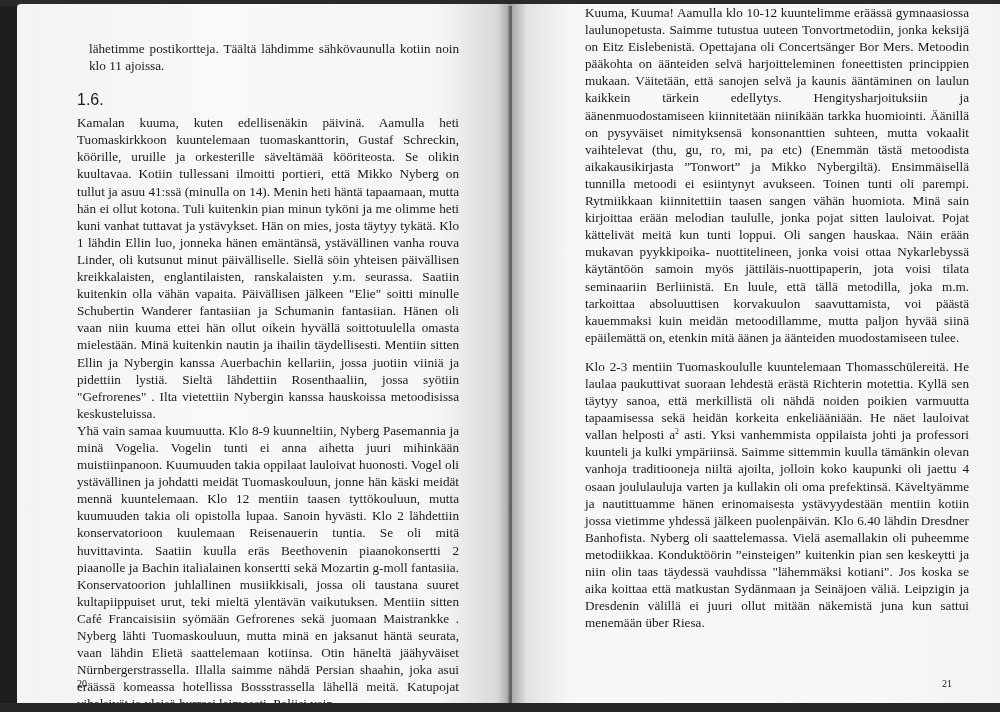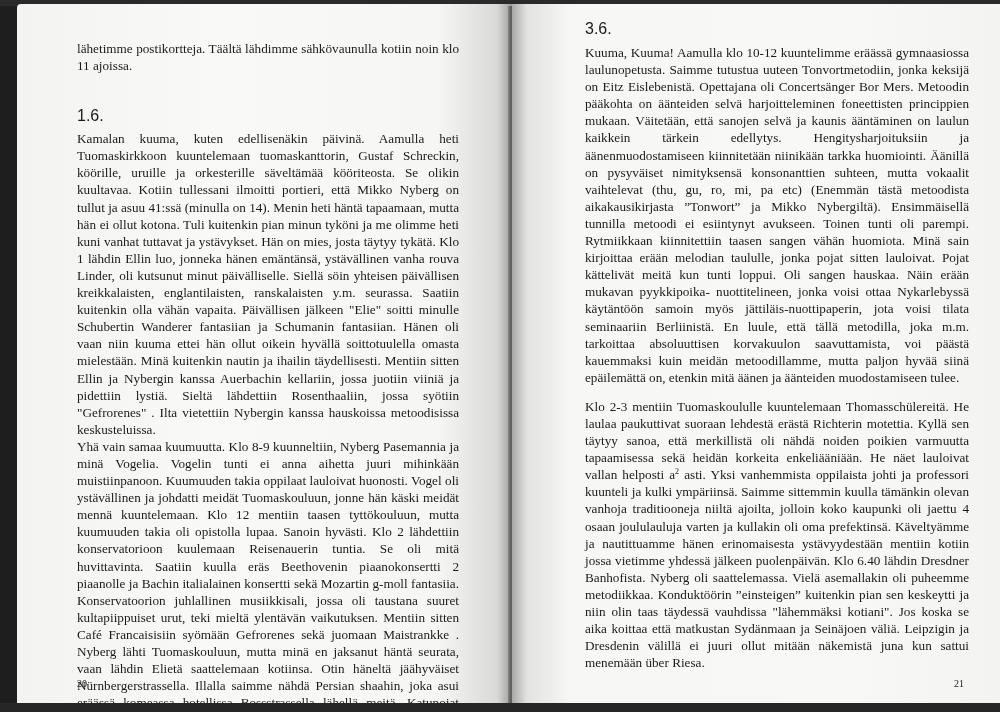--- a/index.html
+++ b/index.html
@@ -25,34 +25,34 @@
     left:512px; width:488px;
     background:linear-gradient(to right, #a8a8a6 0%, #e2e2e0 3%, #f7f7f5 12%, #f8f8f6 70%, #f3f3f1 100%);
   }
   .content { position:absolute; top:0; }
   .page-left .content { left:60px; width:382px; }
   .page-right .content { left:73px; width:384px; }
   p.body {
     margin:0; font-size:13.2px; line-height:17.1px;
     text-align:justify; hyphens:none;
   }
-  p.first-left { margin-top:36px; }
+  p.first-left { margin-top:36px;margin-left:12px; }
   p.first-right { margin-top:28px; }
   h2.sec {
     margin:0; font-family:"Liberation Sans", sans-serif;
     font-weight:normal; font-size:16px; line-height:20px;
   }
-  .page-left h2.sec { margin-top:32px; margin-bottom:4px; }
+  .page-left h2.sec { margin-top:16px; margin-bottom:4px; }
   .page-right h2.sec { margin-top:15px; margin-bottom:5px; }
   .gap { height:12px; }
   .underline { }
   sup { font-size:8px; line-height:0; }
   .page-num { position:absolute; font-size:10px; color:#1a1a1a; top:674px; }
   .page-left .page-num { left:60px; }
-  .page-right .page-num { left:442px; }
+  .page-right .page-num { left:430px; }
   .bottom-edge { position:absolute; left:0; top:703px; width:1000px; height:9px; background:#262626; }
   .gutter-shadow {
     position:absolute; left:508px; top:6px; width:6px; height:697px;
     background:linear-gradient(to right, #8a8a88, #5a5a58, #8d8d8b);
   }
 </style>
 </head>
 <body>
 
 <div class="top-edge"></div>
@@ -67,21 +67,20 @@
     <p class="body"><span>Yhä vain samaa kuumuutta. Klo 8-9 kuunneltiin, Nyberg Pasemannia ja minä Vogelia. Vogelin tunti ei anna aihetta juuri mihinkään muistiinpanoon. Kuumuuden takia oppilaat lauloivat huonosti. Vogel oli ystävällinen ja johdatti meidät Tuomaskouluun, jonne hän käski meidät mennä kuuntelemaan. Klo 12 mentiin taasen tyttökouluun, mutta kuumuuden takia oli opistolla lupaa. Sanoin hyvästi. Klo 2 lähdettiin konservatorioon kuulemaan Reisenauerin tuntia. Se oli mitä huvittavinta. Saatiin kuulla eräs Beethovenin piaanokonsertti 2 piaanolle ja Bachin italialainen konsertti</span> <span class="underline">sekä </span><span> Mozartin g-moll fantasiia. Konservatoorion juhlallinen musiikkisali, jossa oli taustana suuret kultapiippuiset urut, teki mieltä ylentävän vaikutuksen. Mentiin sitten Café Francaisisiin  syömään Gefrorenes sekä juomaan Maistrankke . Nyberg lähti Tuomaskouluun, mutta minä en jaksanut häntä seurata, vaan lähdin Elietä saattelemaan kotiinsa. Otin häneltä jäähyväiset Nürnbergerstrassella. Illalla saimme nähdä Persian shaahin, joka asui eräässä komeassa hotellissa Bossstrassella lähellä meitä. Katupojat vihelsivät ja yleisö hurrasi laimeasti. Poliisi vain</span></p>
   </div>
   <div class="page-num">20</div>
 </div>
 
 <div class="gutter-shadow"></div>
 
 <div class="page page-right">
   <div class="content">
 
-    <h2 class="sec">3.6.</h2>
     <p class="body">Kuuma, Kuuma! Aamulla klo 10-12 kuuntelimme eräässä gymnaasiossa laulunopetusta. Saimme tutustua uuteen Tonvortmetodiin, jonka keksijä on Eitz Eislebenistä. Opettajana oli Concertsänger Bor Mers. Metoodin pääkohta on äänteiden selvä harjoitteleminen foneettisten princippien mukaan. Väitetään, että sanojen selvä ja kaunis ääntäminen on laulun kaikkein tärkein edellytys. Hengitysharjoituksiin ja äänenmuodostamiseen kiinnitetään niinikään tarkka huomiointi. Äänillä on pysyväiset nimityksensä konsonanttien suhteen, mutta vokaalit vaihtelevat (thu, gu, ro, mi, pa etc) (Enemmän tästä metoodista aikakausikirjasta ”Tonwort” ja Mikko Nybergiltä). Ensimmäisellä tunnilla metoodi ei esiintynyt avukseen. Toinen tunti oli parempi. Rytmiikkaan kiinnitettiin taasen sangen vähän huomiota. Minä sain kirjoittaa erään melodian taululle, jonka pojat sitten lauloivat. Pojat kättelivät meitä kun tunti loppui. Oli sangen hauskaa. Näin erään mukavan pyykkipoika- nuottitelineen, jonka voisi ottaa Nykarlebyssä käytäntöön samoin myös jättiläis-nuottipaperin, jota voisi tilata seminaariin Berliinistä. En luule, että tällä metodilla, joka m.m. tarkoittaa absoluuttisen korvakuulon saavuttamista, voi päästä kauemmaksi kuin meidän metoodillamme, mutta paljon hyvää siinä epäilemättä on, etenkin mitä äänen ja äänteiden muodostamiseen tulee.</p>
     <div class="gap"></div>
     <p class="body"><span>Klo 2-3 mentiin Tuomaskoululle kuuntelemaan Thomasschülereitä. He laulaa paukuttivat suoraan lehdestä erästä Richterin motettia. Kyllä sen täytyy sanoa, että merkillistä oli nähdä noiden poikien varmuutta tapaamisessa sekä heidän korkeita enkeliääniään. He näet lauloivat vallan helposti a</span><sup>2</sup><span>  asti. Yksi vanhemmista oppilaista johti ja professori kuunteli ja kulki ympäriinsä. Saimme sittemmin kuulla tämänkin olevan vanhoja traditiooneja niiltä ajoilta, jolloin koko kaupunki oli jaettu 4 osaan joululauluja varten ja kullakin oli oma prefektinsä. Käveltyämme  ja nautittuamme  hänen erinomaisesta ystävyydestään mentiin kotiin jossa vietimme yhdessä jälkeen puolenpäivän. Klo 6.40 lähdin Dresdner Banhofista. Nyberg oli saattelemassa. Vielä asemallakin oli puheemme metodiikkaa. Konduktöörin ”einsteigen” kuitenkin pian sen keskeytti ja niin olin taas täydessä vauhdissa "lähemmäksi kotiani". Jos koska se aika koittaa että matkustan Sydänmaan ja Seinäjoen  väliä. Leipzigin ja Dresdenin välillä ei juuri ollut mitään näkemistä juna kun sattui menemään über Riesa.</span></p>
   </div>
   <div class="page-num">21</div>
 </div>
 
 <div class="bottom-edge"></div>
 
 </body></html>

